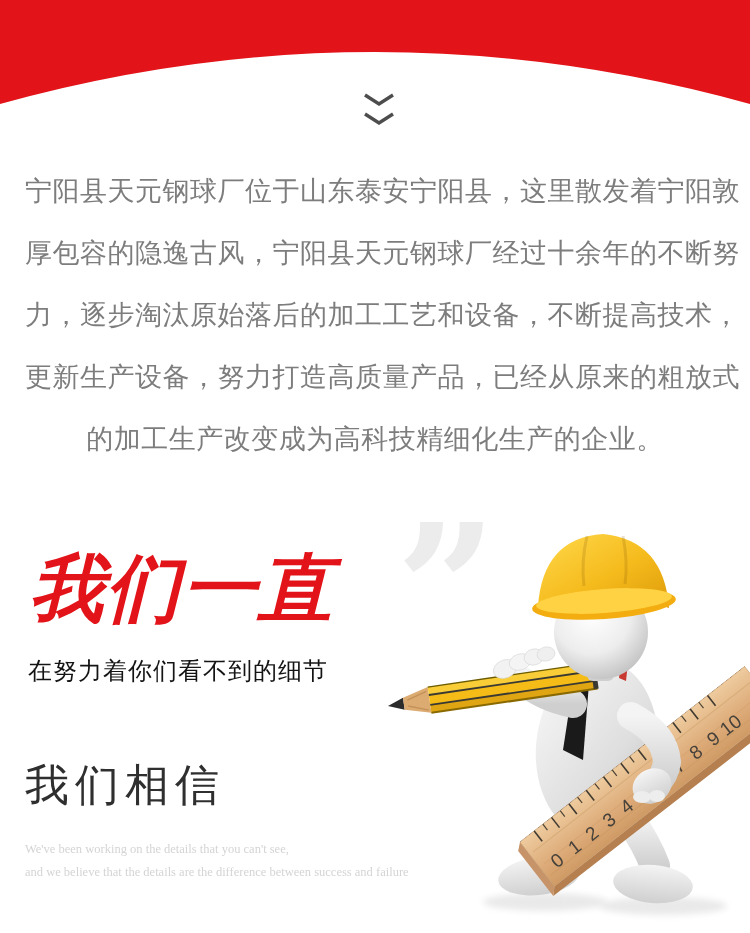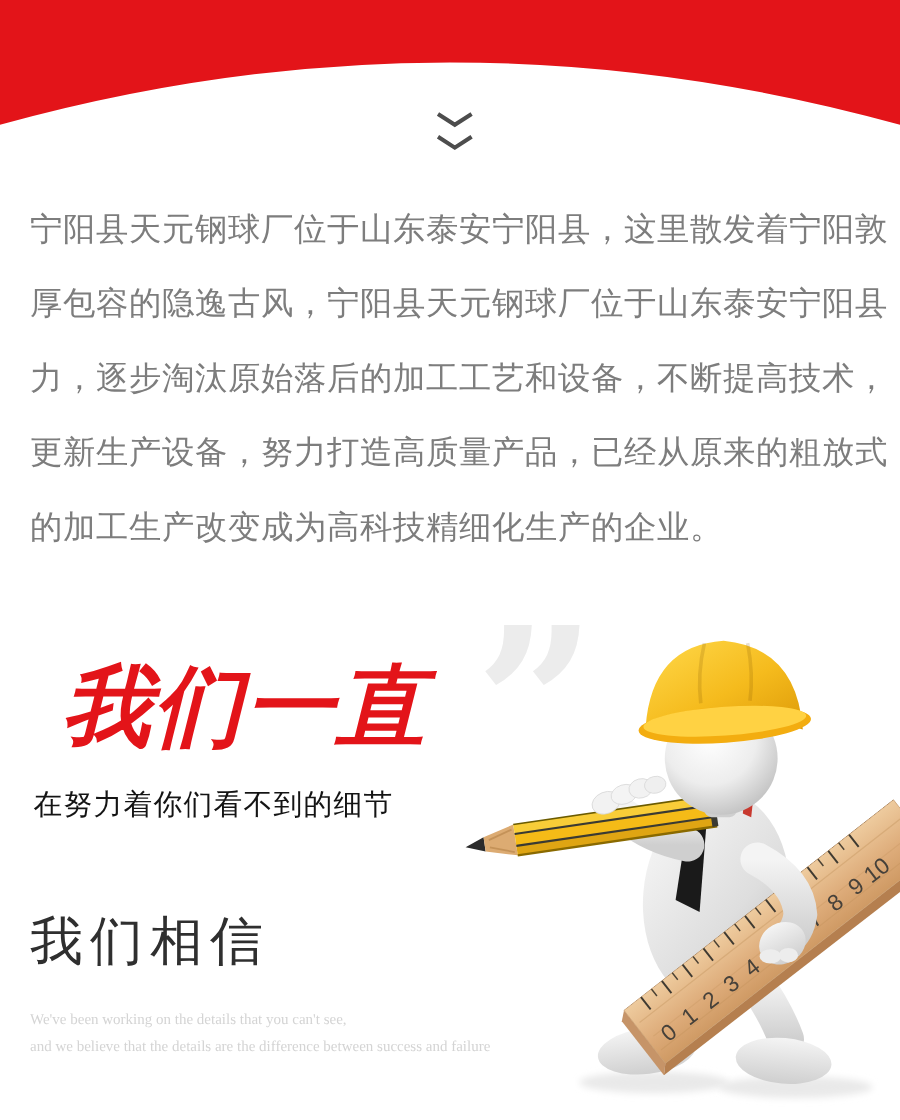--- a/index.html
+++ b/index.html
@@ -4,25 +4,25 @@
 <style>
   html,body{margin:0;padding:0;background:#fff;}
   .page{position:relative;width:750px;height:933px;margin:0 auto;background:#fff;overflow:hidden;
         font-family:"Liberation Sans","DejaVu Sans",sans-serif;}
   
   .banner-svg{position:absolute;left:0;top:0;display:block;}
   
   .chevrons{position:absolute;left:362px;top:92px;}
   
   .intro{position:absolute;left:25px;top:160px;width:700px;}
-  .intro .line{height:62px;line-height:62px;font-size:27px;
+  .intro .line{height:62px;line-height:62px;text-align:center;font-size:27px;
                color:#7d7d7d;letter-spacing:.5px;white-space:nowrap;}
   
   .headline{position:absolute;left:30px;top:548px;font-size:74px;line-height:82px;
-            font-weight:bold;font-style:italic;color:#e31419;letter-spacing:2px;white-space:nowrap;margin-left:22px;}
+            font-weight:bold;font-style:italic;color:#e31419;letter-spacing:2px;white-space:nowrap;}
   .quote-mark{position:absolute;left:396px;top:500px;font-family:"DejaVu Serif",serif;
               font-size:175px;line-height:175px;color:#ececec;font-weight:bold;}
   .subline{position:absolute;left:28px;top:652px;font-size:24px;line-height:38px;
            color:#141414;font-weight:500;letter-spacing:1px;white-space:nowrap;}
   
   .belief-title{position:absolute;left:25px;top:759px;font-size:44px;line-height:52px;
                 color:#2f2f2f;font-weight:400;letter-spacing:6px;white-space:nowrap;}
   .belief-sub{position:absolute;left:25px;top:782px;font-size:33px;line-height:40px;
               color:#1f1f1f;font-weight:400;letter-spacing:2px;white-space:nowrap;}
   
@@ -41,21 +41,21 @@
     <path d="M0,0 H750 V104 Q375,0 0,104 Z" fill="#e31419"></path>
   </svg>
 
   <svg class="chevrons" width="34" height="40" viewBox="0 0 34 40">
     <polyline points="3,3 17,12 31,3" fill="none" stroke="#4d4d4d" stroke-width="3.4"></polyline>
     <polyline points="3,22 17,31 31,22" fill="none" stroke="#4d4d4d" stroke-width="3.4"></polyline>
   </svg>
 
   <div class="intro">
     <div class="line">宁阳县天元钢球厂位于山东泰安宁阳县，这里散发着宁阳敦</div>
-    <div class="line">厚包容的隐逸古风，宁阳县天元钢球厂位于山东泰安宁阳县</div>
+    <div class="line">厚包容的隐逸古风，宁阳县天元钢球厂经过十余年的不断努</div>
     <div class="line">力，逐步淘汰原始落后的加工工艺和设备，不断提高技术，</div>
     <div class="line">更新生产设备，努力打造高质量产品，已经从原来的粗放式</div>
     <div class="line">的加工生产改变成为高科技精细化生产的企业。</div>
   </div>
 
   <div class="quote-mark">”</div>
 
   <div class="headline">我们一直</div>
   <div class="subline">在努力着你们看不到的细节</div>
 

